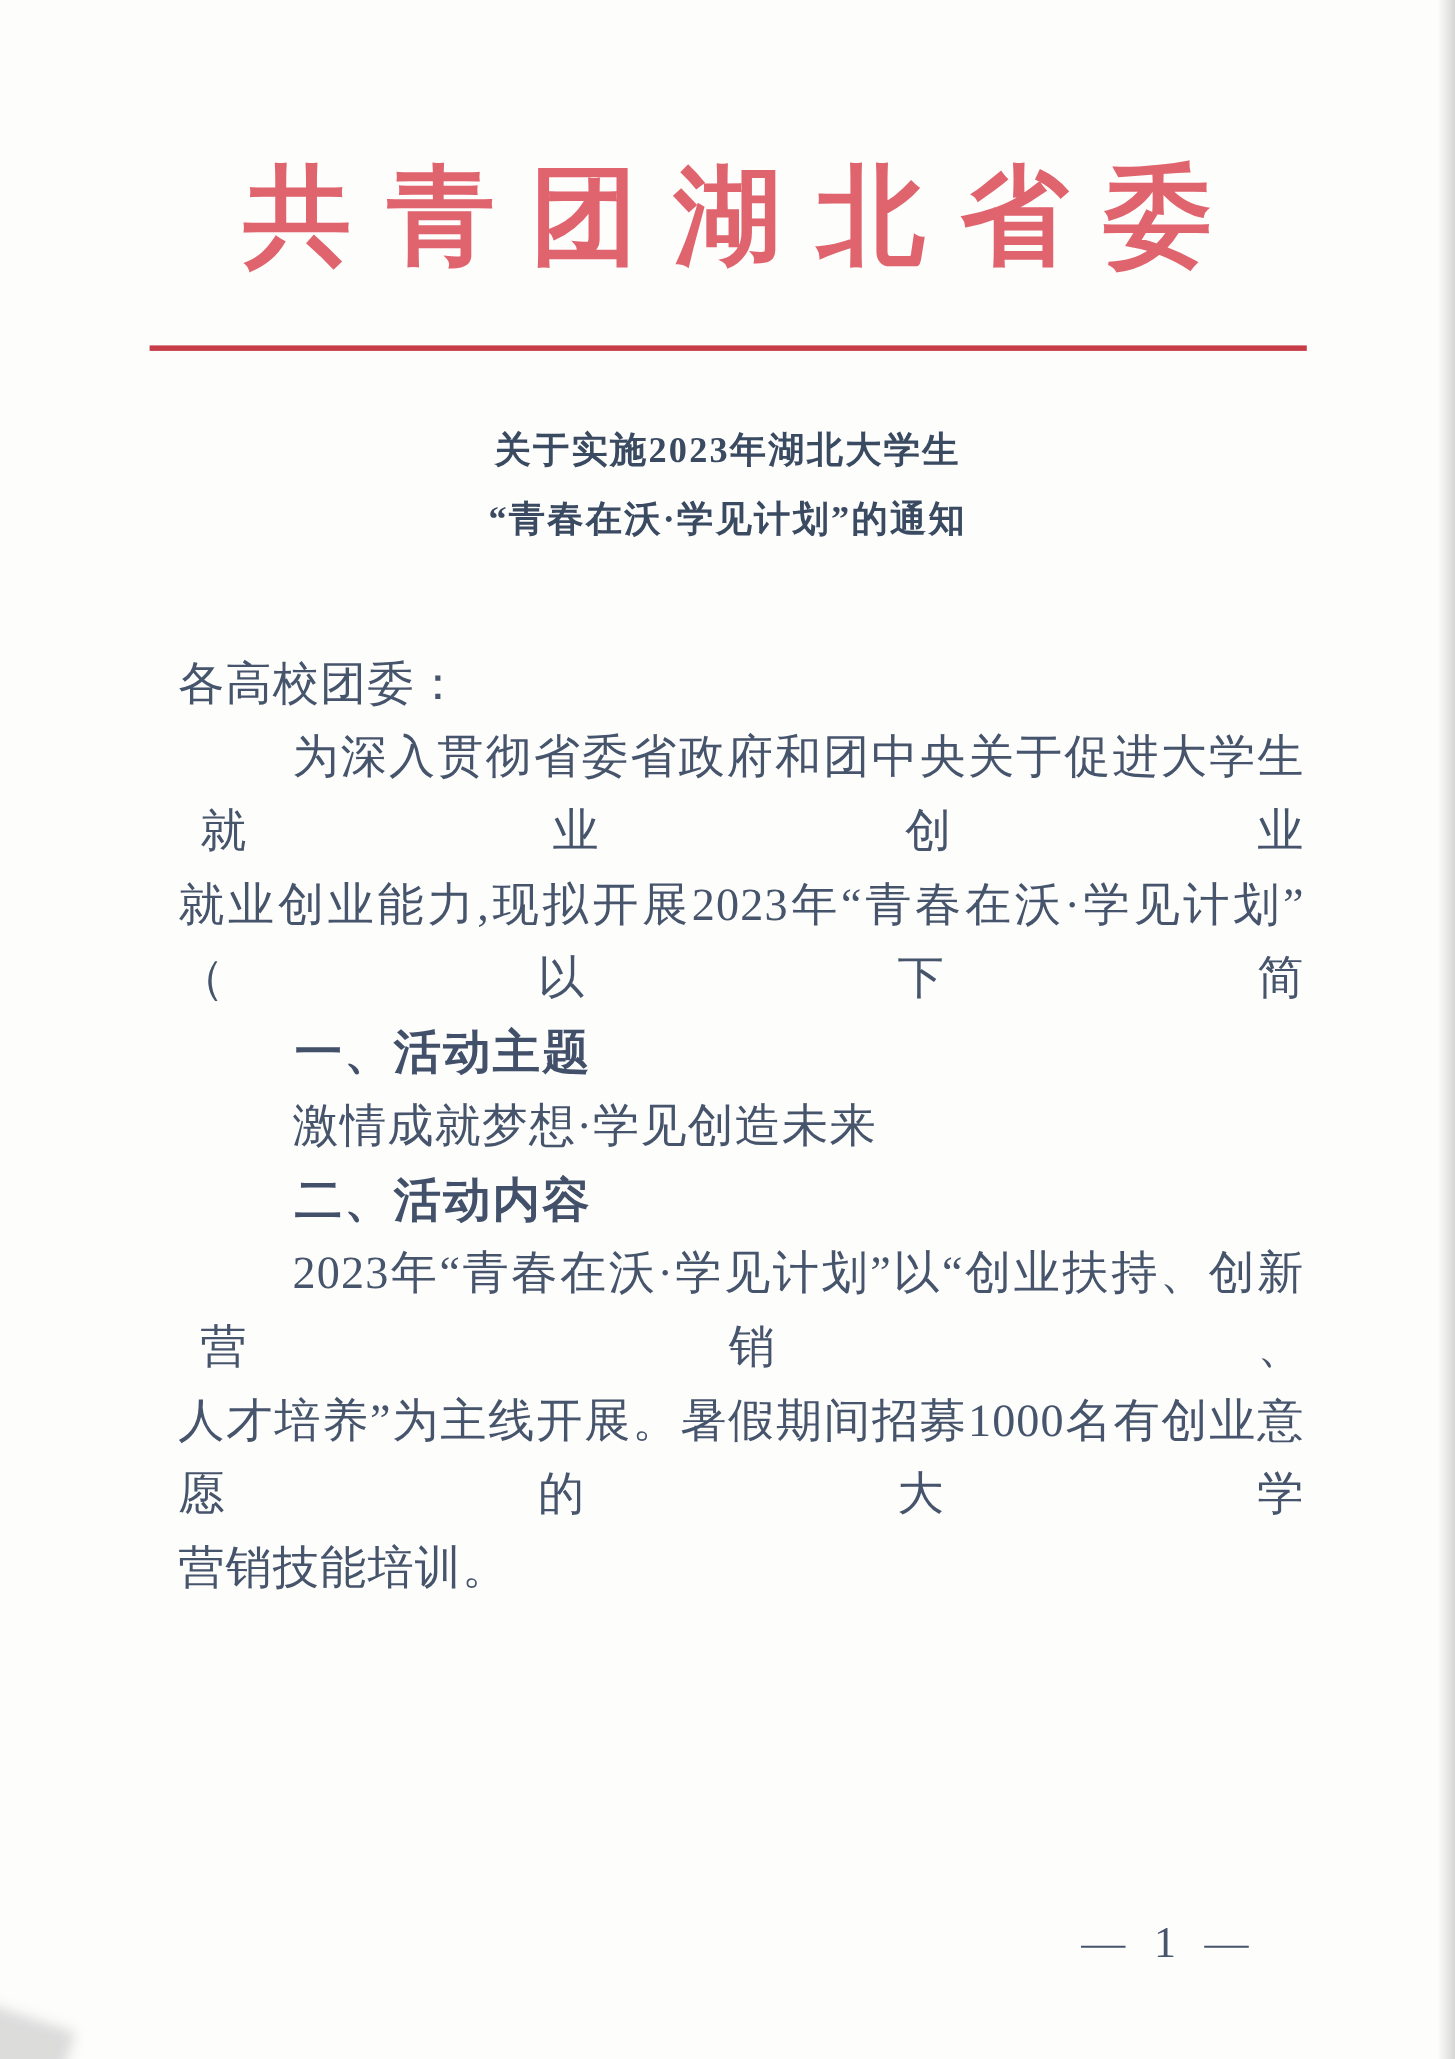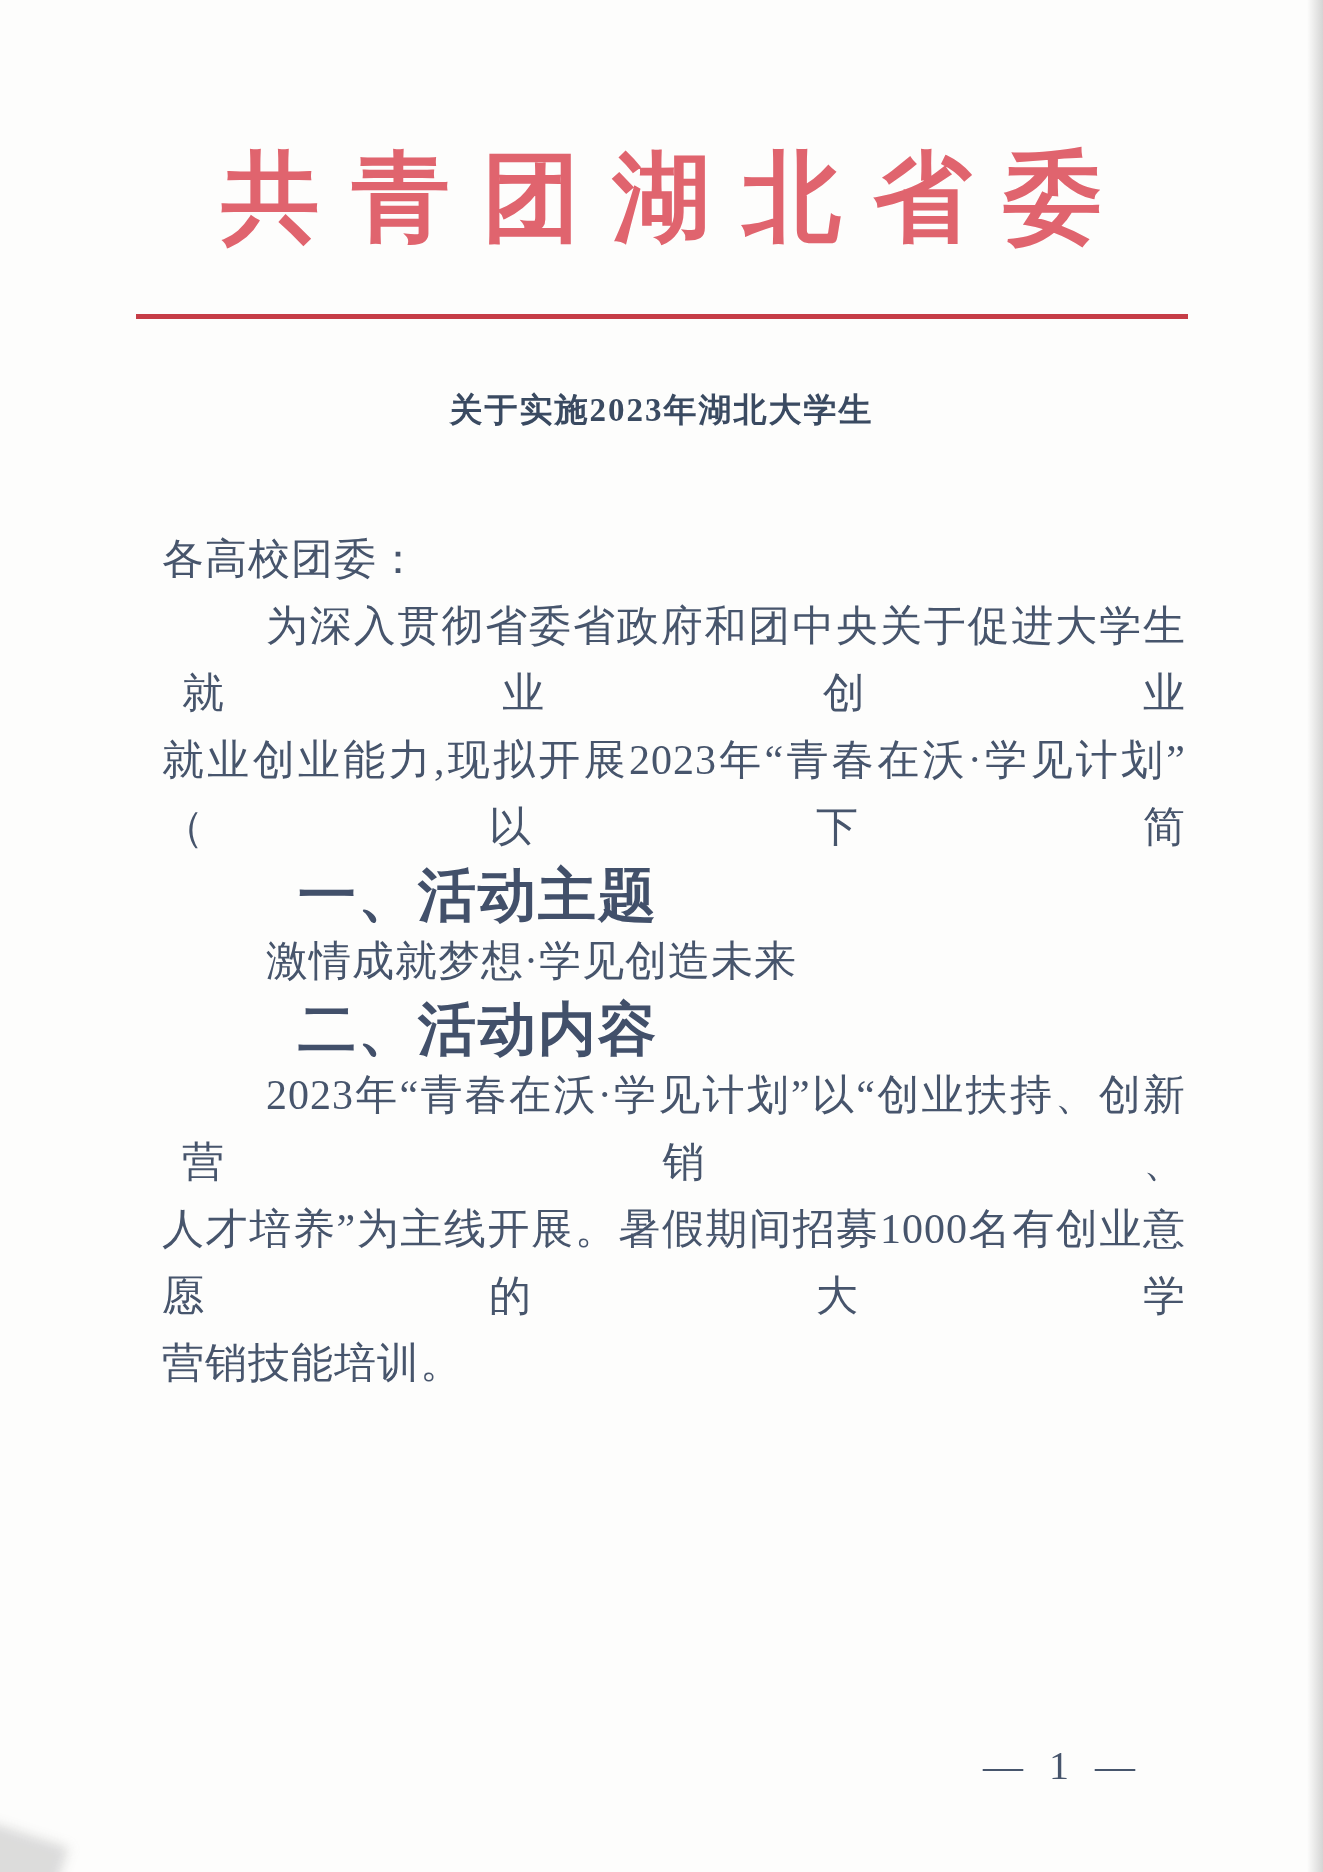--- a/index.html
+++ b/index.html
@@ -70,21 +70,21 @@
   }
   .line.indent{text-indent:2em;margin-left:20px;}
   .line.fill{
     text-align:justify;
     text-align-last:justify;
     text-justify:inter-character;
   }
   .line.heading{
     font-family:"Liberation Sans","DejaVu Sans",sans-serif;
     font-weight:700;
-    font-size:58px;
+    font-size:43px;
     letter-spacing:2px;
     color:#42506a;
   }
   .page-number{
     position:absolute;
     top:1742px;
     right:180px;
     font-size:40px;
     letter-spacing:8px;
     color:var(--ink);
@@ -94,20 +94,21 @@
 <body>
 
 <div class="page">
   <header>
     <div class="letterhead">共青团湖北省委</div>
     <div class="red-rule"></div>
   </header>
 
   <h1 class="doc-title">
     <span class="title-line">关于实施2023年湖北大学生</span>
+    <span class="title-line">“青春在沃·学见计划”的通知</span>
   </h1>
 
   <main class="doc-body">
       <div class="line">各高校团委：</div>
       <div class="line indent fill">为深入贯彻省委省政府和团中央关于促进大学生就业创业</div>
       <div class="line fill">就业创业能力,现拟开展2023年“青春在沃·学见计划”（以下简</div>
       <div class="line indent heading">一、活动主题</div>
       <div class="line indent">激情成就梦想·学见创造未来</div>
       <div class="line indent heading">二、活动内容</div>
       <div class="line indent fill">2023年“青春在沃·学见计划”以“创业扶持、创新营销、</div>

